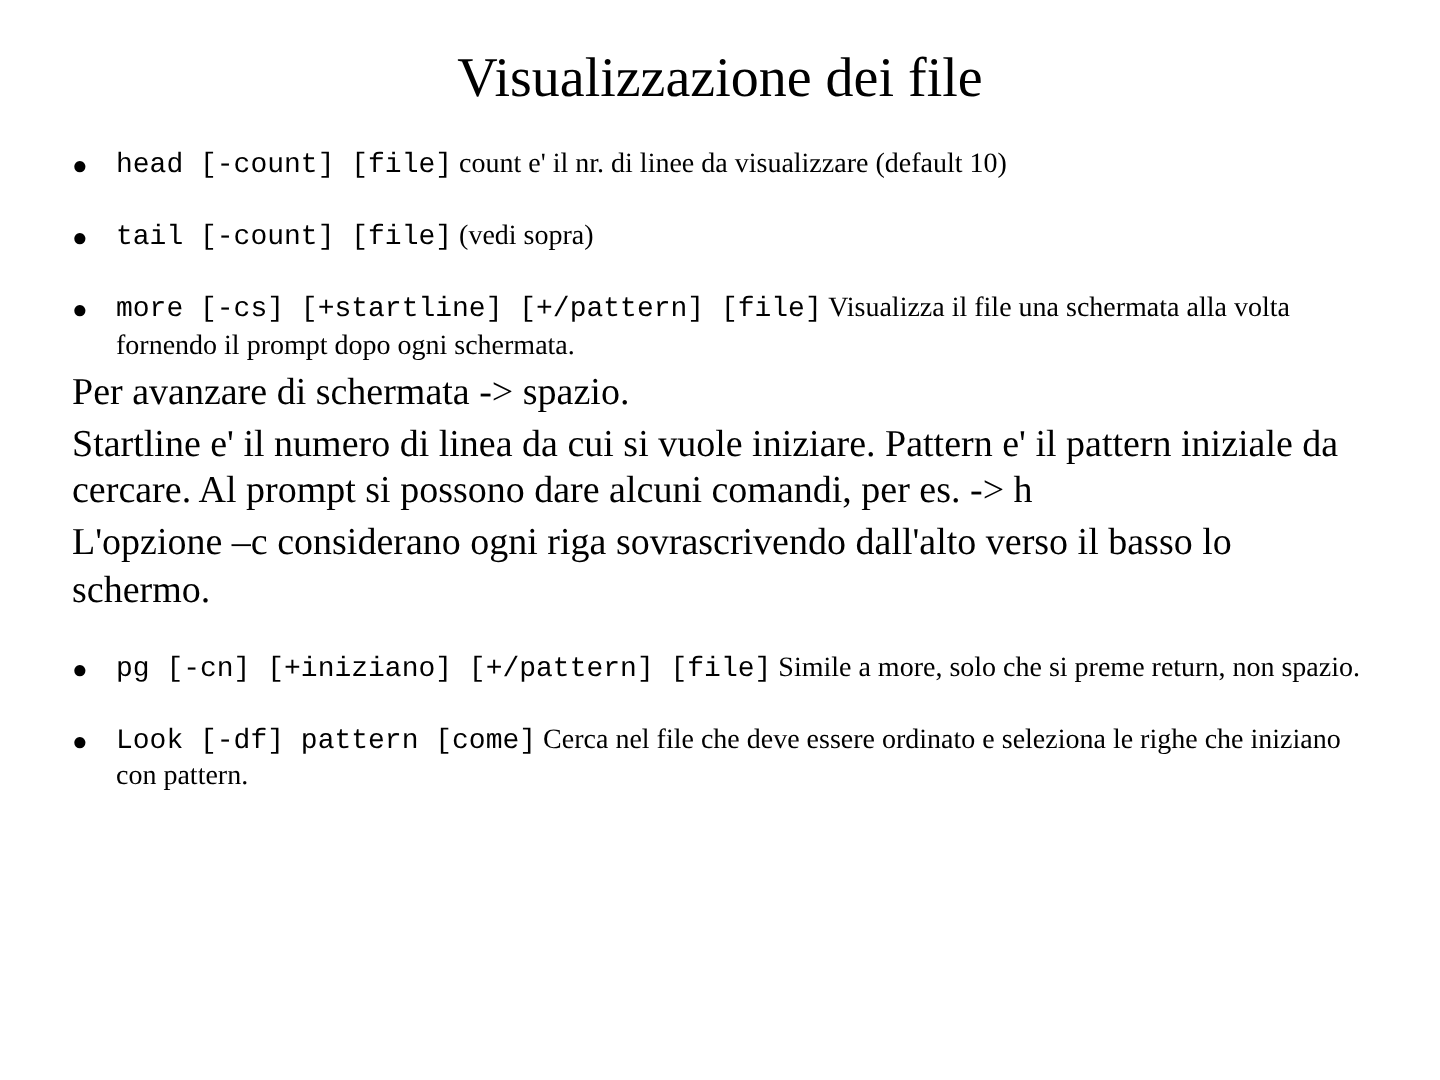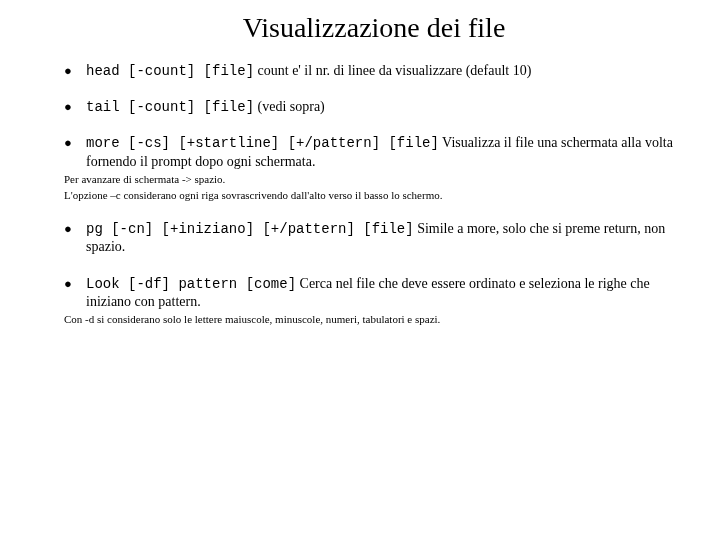--- a/index.html
+++ b/index.html
@@ -6,22 +6,21 @@
     margin: 0;
     padding: 0;
     width: 720px;
     height: 540px;
     background: #fff;
     font-family: "Times New Roman", Times, serif;
     color: #000;
     box-sizing: border-box;
   }
   .page {
-    padding: 12px 36px 18px 36px;
-    margin-left: 28px;
+    padding: 24px 36px 18px 36px;
   }
   h1 {
     font-size: 28px;
     font-weight: normal;
     text-align: center;
     margin: 0 0 18px 0;
   }
   ul.top {
     list-style: none;
     padding: 0;
@@ -42,21 +41,21 @@
     font-size: 13px;
     line-height: 1.4;
   }
   .bcontent { flex: 1; }
   .mono {
     font-family: Liberation Mono, monospace;
     font-size: 14px;
   }
   .note {
     margin-top: 2px;
-    font-size: 11px;
+    font-size: 19px;
     line-height: 1.25;
   }
 </style>
 </head>
 <body>
 
 <div class="page">
   <h1>Visualizzazione dei file</h1>
 
   <ul class="top">
@@ -80,36 +79,36 @@
     </li>
 
     <li>
       <div class="bullet-row">
         <div class="bullet">●</div>
         <div class="bcontent">
           <span class="mono">more [-cs] [+startline] [+/pattern] [file]</span><span>  Visualizza il file una schermata alla volta fornendo il prompt dopo ogni schermata.</span>
         </div>
       </div>
       <div class="note">Per avanzare di schermata -&gt; spazio.</div>
+      <div class="note">Startline e' il numero di linea da cui si vuole iniziare. Pattern e' il pattern iniziale da cercare. Al prompt si possono dare alcuni comandi, per es. -&gt; h</div>
       <div class="note">L'opzione –c considerano ogni riga sovrascrivendo dall'alto verso il basso lo schermo.</div>
     </li>
 
     <li>
       <div class="bullet-row">
         <div class="bullet">●</div>
         <div class="bcontent">
           <span class="mono">pg [-cn] [+iniziano] [+/pattern] [file]</span><span> Simile a more, solo che si preme return, non spazio.</span>
         </div>
       </div>
     </li>
 
     <li>
       <div class="bullet-row">
         <div class="bullet">●</div>
         <div class="bcontent">
           <span class="mono">Look [-df] pattern [come]</span><span> Cerca nel file che deve essere ordinato e seleziona le righe che iniziano con pattern.</span>
         </div>
       </div>
-      <div class="note">Con -d si considerano solo le lettere maiuscole, minuscole, numeri, tabulatori e spazi.</div>
     </li>
 
   </ul>
 </div>
 
 </body></html>

